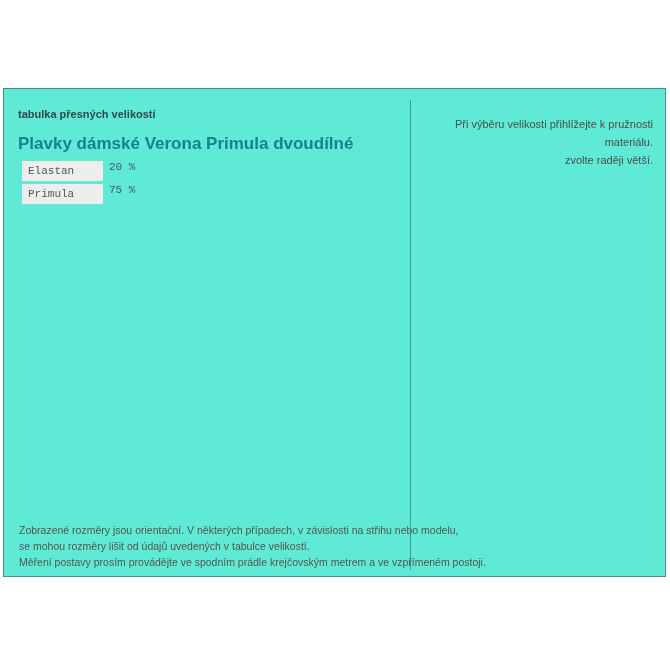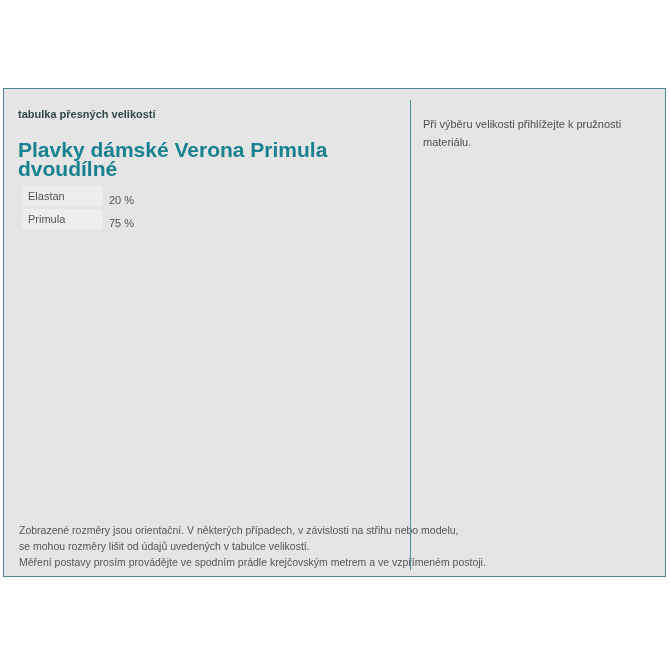--- a/index.html
+++ b/index.html
@@ -12,68 +12,69 @@
     position: relative;
     width: 670px; height: 670px;
     background: #ffffff;
     overflow: hidden;
   }
   .panel {
     position: absolute;
     left: 3px; top: 88px;
     width: 663px; height: 489px;
     border: 1px solid #4d8793;
-    background: #e5e5e5;
+    background: #5eead4;
   }
   .left-col {
     position: absolute;
     left: 0; top: 0; bottom: 0;
     width: 406px;
     padding: 19px 0 0 14px;
   }
   .divider {
     position: absolute;
     left: 406px; top: 11px; bottom: 6px;
     width: 1px;
     background: #4694a1;
   }
   .right-col {
     position: absolute;
     left: 407px; right: 0; top: 0; bottom: 0;
     padding: 26px 12px 0 12px;
-    text-align: left;
+    text-align: right;
   }
   .subheading {
     font-size: 11px;
     font-weight: bold;
     color: #31484e;
     line-height: 13px;
   }
   .title {
-    font-size: 21px;
+    font-size: 17px;
     font-weight: bold;
     color: #17818f;
-    margin-top: 19px;
+    margin-top: 13px;
     line-height: 19px;
   }
   .comp-label {
     font-size: 11.5px;
     font-weight: bold;
     color: #3c3c3c;
     margin-top: 17px;
   }
   .comp-table {
     margin-top: 8px;
     margin-left: 4px;
   }
   .comp-row {
     display: flex;
-    align-items: flex-end;
+    align-items: flex-start;
     height: 20px;
     margin-bottom: 3px;
+    font-family: Liberation Mono, monospace;
   }
   .comp-material {
     width: 81px;
     height: 20px;
     line-height: 20px;
     background: #ededed;
     padding-left: 6px;
     font-size: 11px;
     color: #555555;
   }
@@ -125,17 +126,18 @@
         <div>se mohou rozměry lišit od údajů uvedených v tabulce velikostí.</div>
         <div>Měření postavy prosím provádějte ve spodním prádle krejčovským metrem a ve vzpřímeném postoji.</div>
       </div>
     </div>
 
     <div class="divider"></div>
 
     <div class="right-col">
       <div class="note">
         <div>Při výběru velikosti přihlížejte k pružnosti materiálu.</div>
+        <div>zvolte raději větší.</div>
       </div>
     </div>
 
   </div>
 </div>
 
 </body></html>

